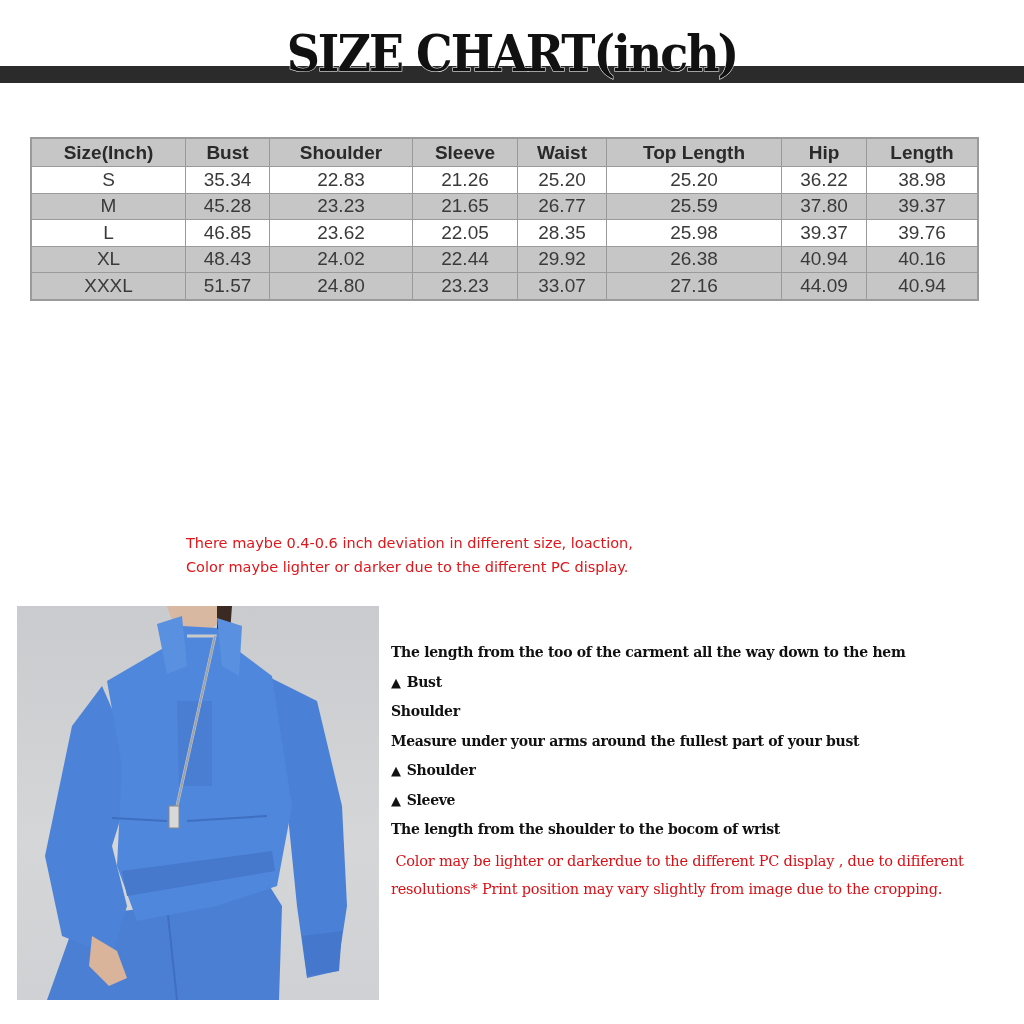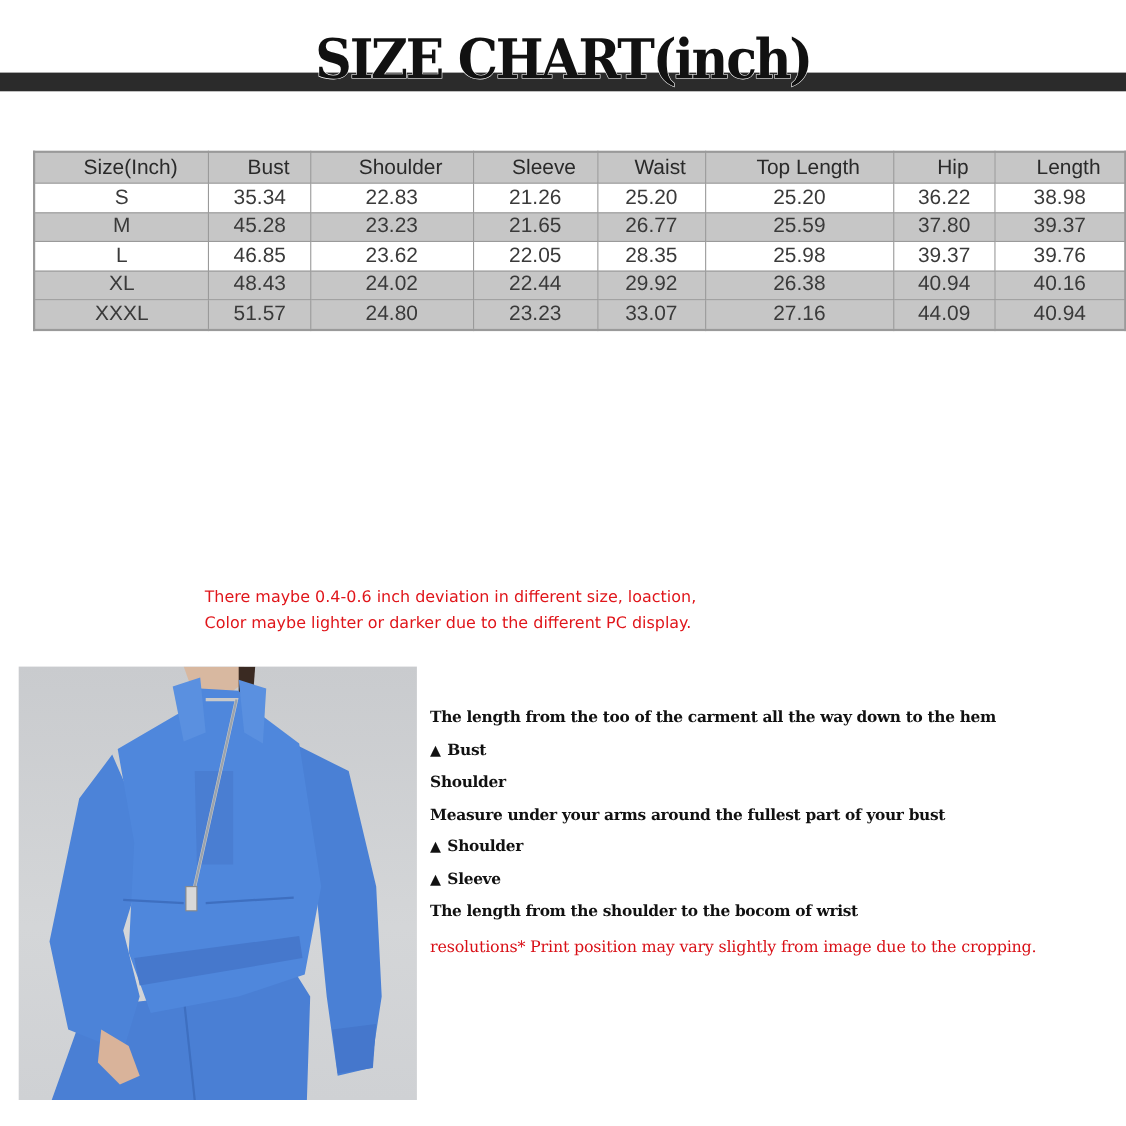--- a/index.html
+++ b/index.html
@@ -26,21 +26,21 @@
       position: absolute; left: 30px; top: 137px;
       border-collapse: collapse;
       font-family: "Liberation Sans", sans-serif;
       font-size: 19px; color: #3a3a3a;
       border: 2px solid #9a9a9a;
     }
     .size-table th, .size-table td {
       border: 1.5px solid #9a9a9a;
       text-align: center; padding: 0; height: 25.5px;
     }
-    .size-table th { background: #c6c6c6; font-weight: normal; color: #2a2a2a; font-size: 19px; height: 27px; padding-left: 16px; }
+    .size-table th { background: #c6c6c6; font-weight: bold; color: #2a2a2a; font-size: 19px; height: 27px; }
     .size-table tr.odd td { background: #ffffff; }
     .size-table tr.even td { background: #c6c6c6; }
     .c0 { width: 153px; } .c1 { width: 83px; } .c2 { width: 142px; }
     .c3 { width: 104px; } .c4 { width: 88px; } .c5 { width: 174px; }
     .c6 { width: 84px; } .c7 { width: 110px; }
 
     
     .notes-top {
       position: absolute; left: 186px; top: 532px; width: 548px; overflow: hidden;
       white-space: nowrap;
@@ -182,14 +182,15 @@
 </div>
 
 <div class="desc">
   <div class="line">The length from the too of the carment all the way down to the hem</div>
   <div class="line"><span class="tri">▲</span><span>Bust</span></div>
   <div class="line">Shoulder</div>
   <div class="line">Measure under your arms around the fullest part of your bust</div>
   <div class="line"><span class="tri">▲</span><span>Shoulder</span></div>
   <div class="line"><span class="tri">▲</span><span>Sleeve</span></div>
   <div class="line">The length from the shoulder to the bocom of wrist</div>
+  <div class="red" style="white-space:pre;"> Color may be lighter or darkerdue to the different PC display , due to dififerent</div>
   <div class="red">resolutions* Print position may vary slightly from image due to the cropping.</div>
 </div>
 
 </body></html>

